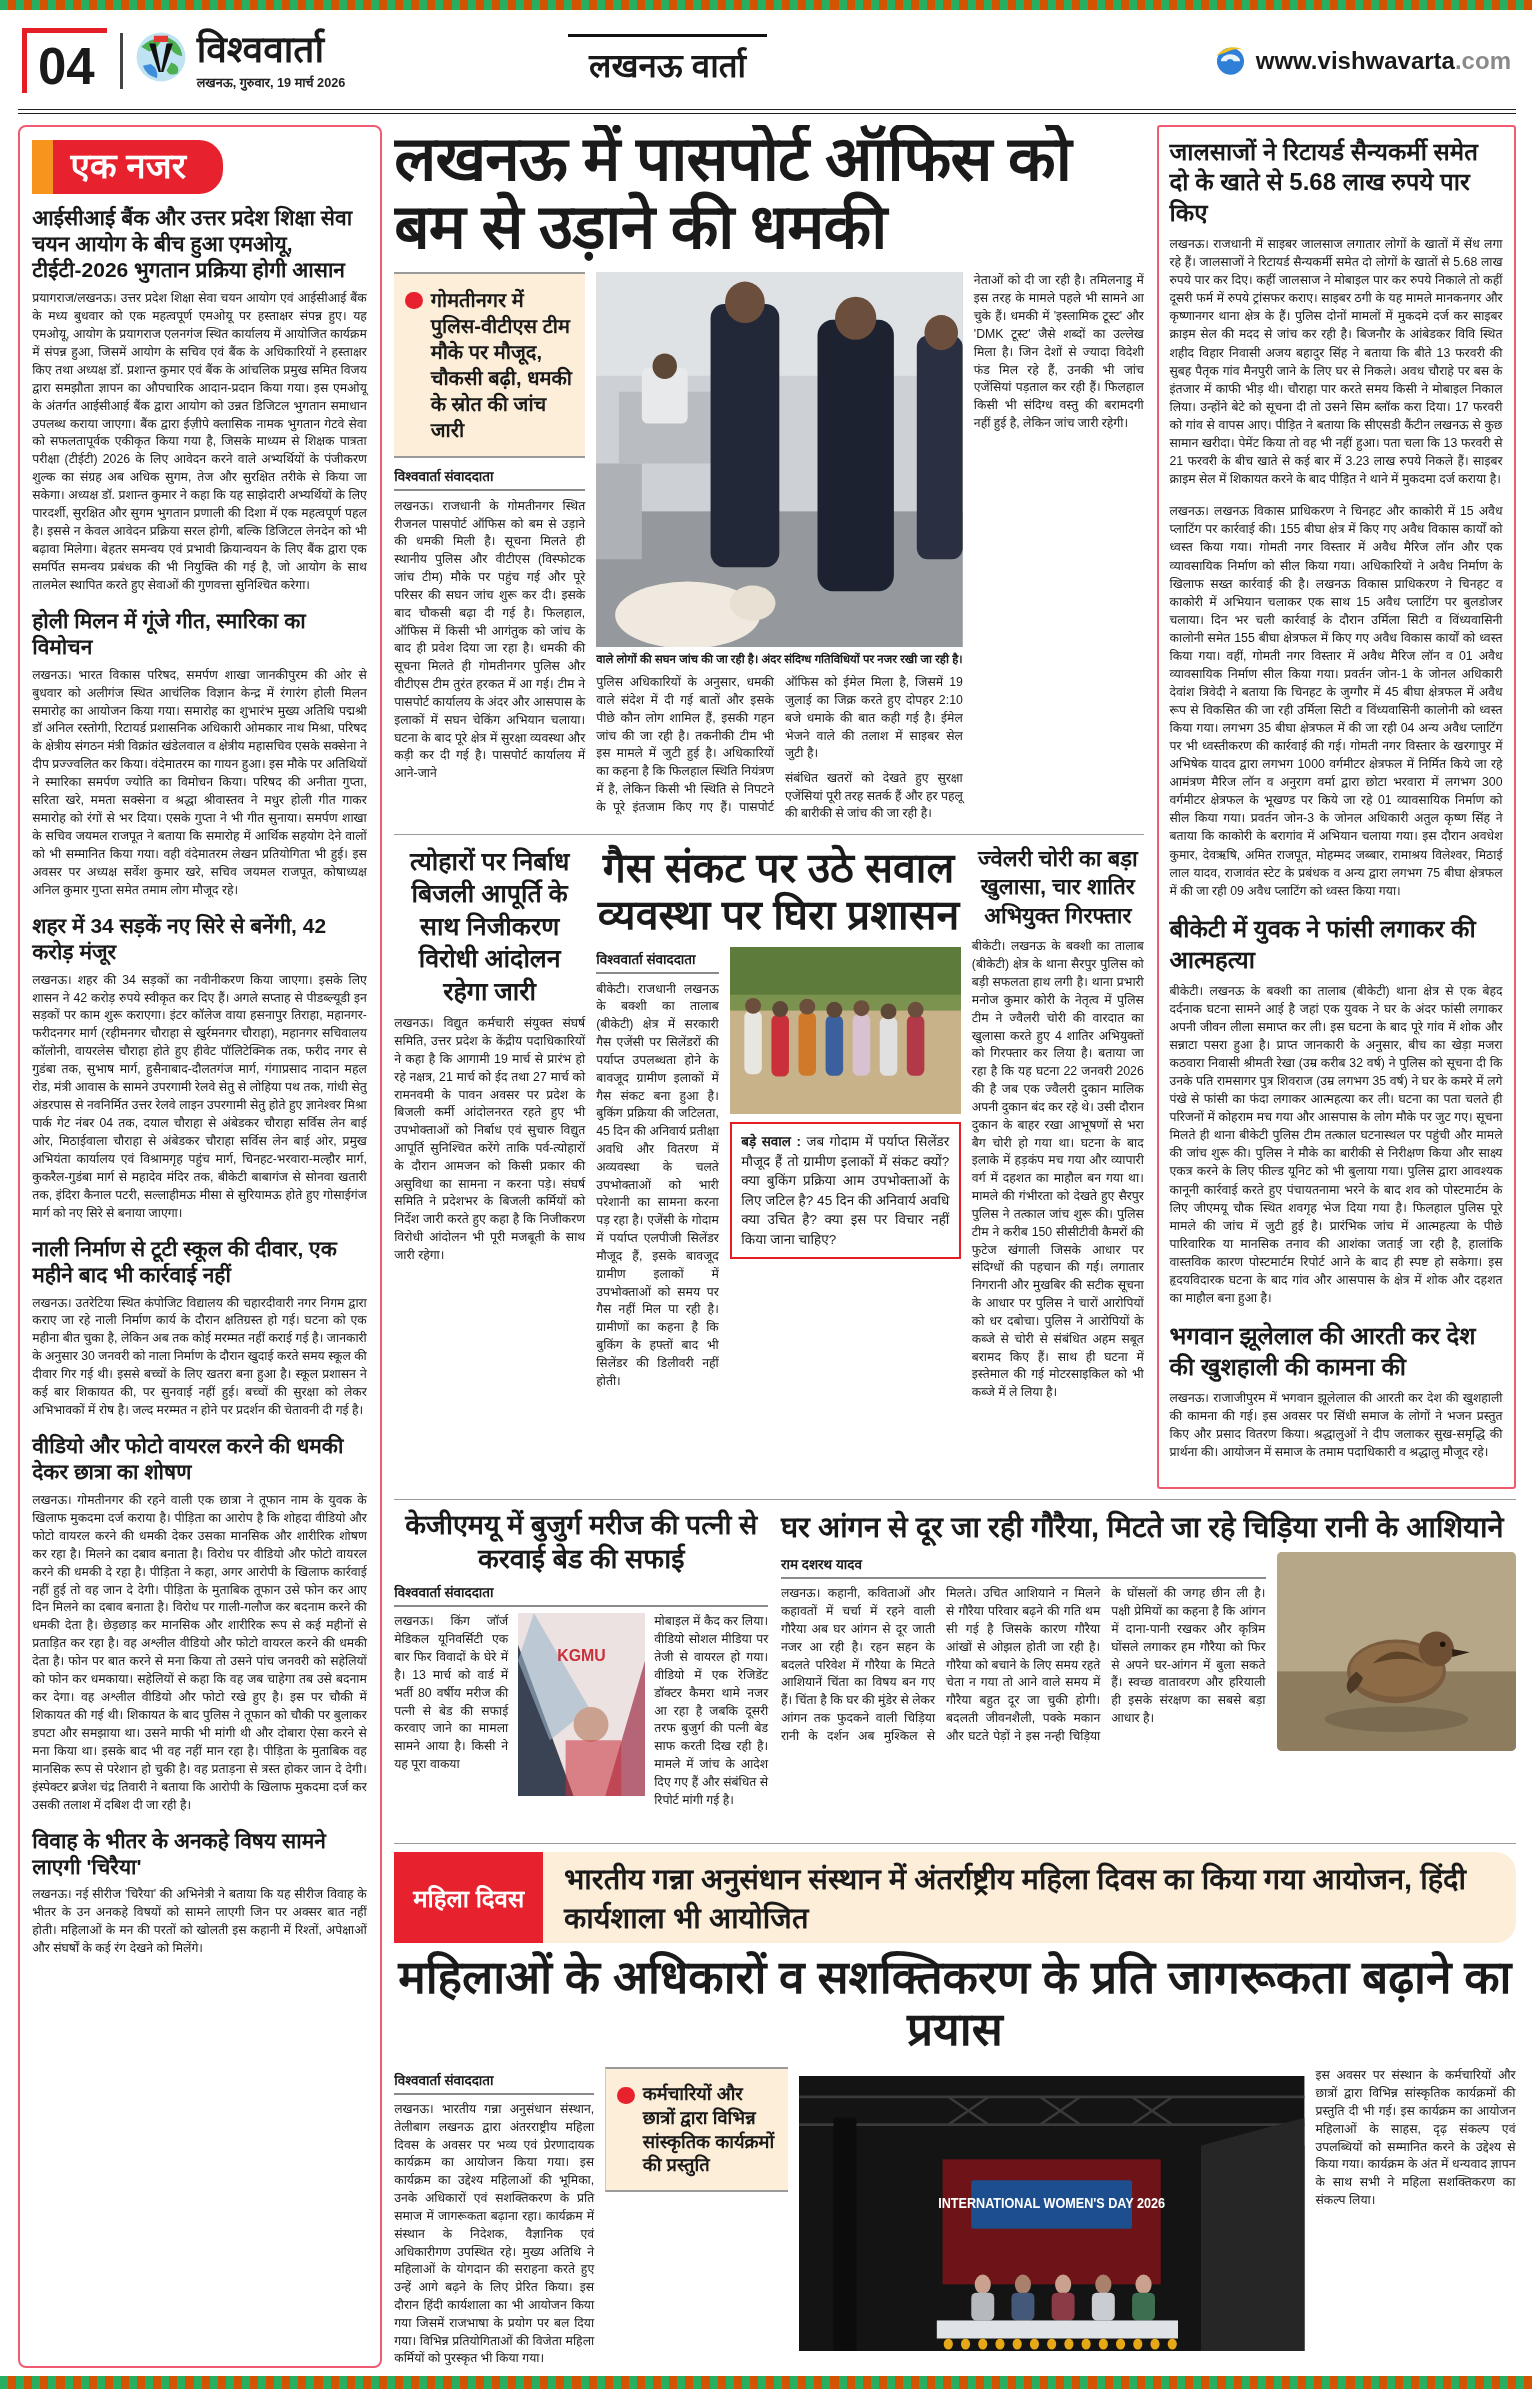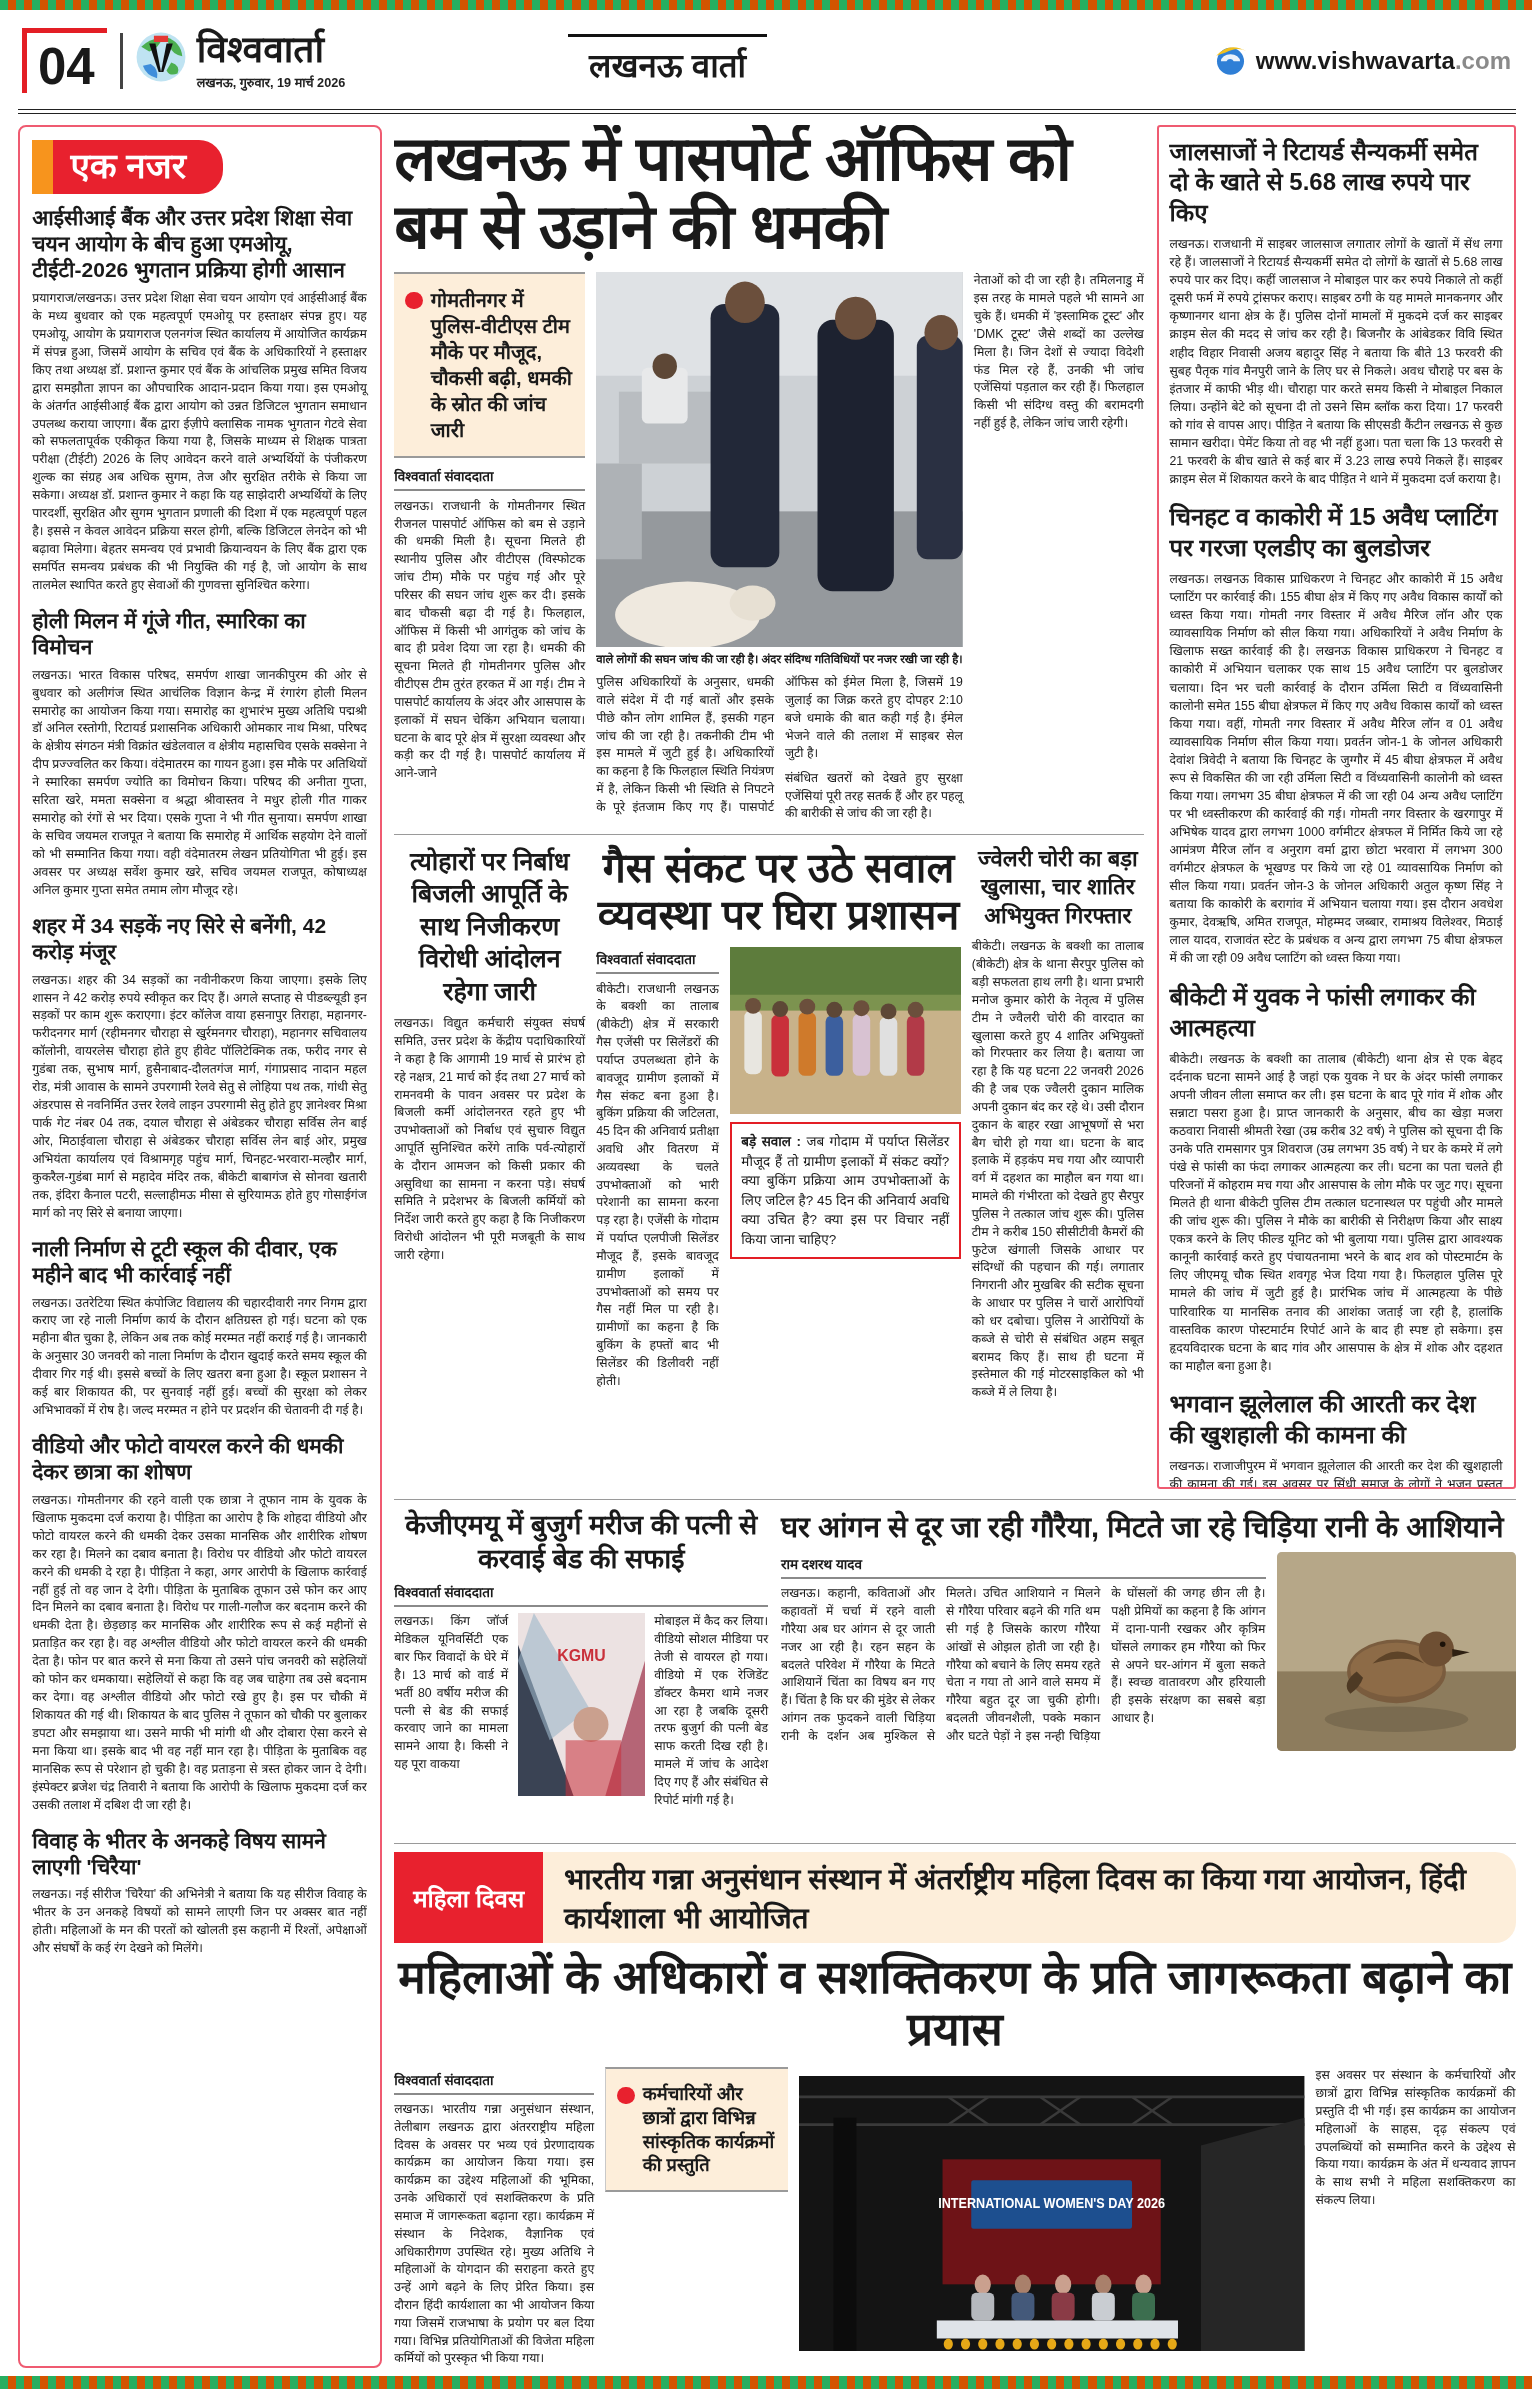--- a/index.html
+++ b/index.html
@@ -466,21 +466,20 @@
             </div>
           </div>
         </div>
 
         <aside class="rail">
           <div class="rail-story">
             <h3>जालसाजों ने रिटायर्ड सैन्यकर्मी समेत दो के खाते से 5.68 लाख रुपये पार किए</h3>
             <p>लखनऊ। राजधानी में साइबर जालसाज लगातार लोगों के खातों में सेंध लगा रहे हैं। जालसाजों ने रिटायर्ड सैन्यकर्मी समेत दो लोगों के खातों से 5.68 लाख रुपये पार कर दिए। कहीं जालसाज ने मोबाइल पार कर रुपये निकाले तो कहीं दूसरी फर्म में रुपये ट्रांसफर कराए। साइबर ठगी के यह मामले मानकनगर और कृष्णानगर थाना क्षेत्र के हैं। पुलिस दोनों मामलों में मुकदमे दर्ज कर साइबर क्राइम सेल की मदद से जांच कर रही है। बिजनौर के आंबेडकर विवि स्थित शहीद विहार निवासी अजय बहादुर सिंह ने बताया कि बीते 13 फरवरी की सुबह पैतृक गांव मैनपुरी जाने के लिए घर से निकले। अवध चौराहे पर बस के इंतजार में काफी भीड़ थी। चौराहा पार करते समय किसी ने मोबाइल निकाल लिया। उन्होंने बेटे को सूचना दी तो उसने सिम ब्लॉक करा दिया। 17 फरवरी को गांव से वापस आए। पीड़ित ने बताया कि सीएसडी कैंटीन लखनऊ से कुछ सामान खरीदा। पेमेंट किया तो वह भी नहीं हुआ। पता चला कि 13 फरवरी से 21 फरवरी के बीच खाते से कई बार में 3.23 लाख रुपये निकले हैं। साइबर क्राइम सेल में शिकायत करने के बाद पीड़ित ने थाने में मुकदमा दर्ज कराया है।</p>
           </div>
           <div class="rail-story">
-            <h3>चिनहट व काकोरी में 15 अवैध प्लाटिंग पर गरजा एलडीए का बुलडोजर</h3>
             <p>लखनऊ। लखनऊ विकास प्राधिकरण ने चिनहट और काकोरी में 15 अवैध प्लाटिंग पर कार्रवाई की। 155 बीघा क्षेत्र में किए गए अवैध विकास कार्यों को ध्वस्त किया गया। गोमती नगर विस्तार में अवैध मैरिज लॉन और एक व्यावसायिक निर्माण को सील किया गया। अधिकारियों ने अवैध निर्माण के खिलाफ सख्त कार्रवाई की है। लखनऊ विकास प्राधिकरण ने चिनहट व काकोरी में अभियान चलाकर एक साथ 15 अवैध प्लाटिंग पर बुलडोजर चलाया। दिन भर चली कार्रवाई के दौरान उर्मिला सिटी व विंध्यवासिनी कालोनी समेत 155 बीघा क्षेत्रफल में किए गए अवैध विकास कार्यों को ध्वस्त किया गया। वहीं, गोमती नगर विस्तार में अवैध मैरिज लॉन व 01 अवैध व्यावसायिक निर्माण सील किया गया। प्रवर्तन जोन-1 के जोनल अधिकारी देवांश त्रिवेदी ने बताया कि चिनहट के जुग्गौर में 45 बीघा क्षेत्रफल में अवैध रूप से विकसित की जा रही उर्मिला सिटी व विंध्यवासिनी कालोनी को ध्वस्त किया गया। लगभग 35 बीघा क्षेत्रफल में की जा रही 04 अन्य अवैध प्लाटिंग पर भी ध्वस्तीकरण की कार्रवाई की गई। गोमती नगर विस्तार के खरगापुर में अभिषेक यादव द्वारा लगभग 1000 वर्गमीटर क्षेत्रफल में निर्मित किये जा रहे आमंत्रण मैरिज लॉन व अनुराग वर्मा द्वारा छोटा भरवारा में लगभग 300 वर्गमीटर क्षेत्रफल के भूखण्ड पर किये जा रहे 01 व्यावसायिक निर्माण को सील किया गया। प्रवर्तन जोन-3 के जोनल अधिकारी अतुल कृष्ण सिंह ने बताया कि काकोरी के बरागांव में अभियान चलाया गया। इस दौरान अवधेश कुमार, देवऋषि, अमित राजपूत, मोहम्मद जब्बार, रामाश्रय विलेश्वर, मिठाई लाल यादव, राजावंत स्टेट के प्रबंधक व अन्य द्वारा लगभग 75 बीघा क्षेत्रफल में की जा रही 09 अवैध प्लाटिंग को ध्वस्त किया गया।</p>
           </div>
           <div class="rail-story">
             <h3>बीकेटी में युवक ने फांसी लगाकर की आत्महत्या</h3>
             <p>बीकेटी। लखनऊ के बक्शी का तालाब (बीकेटी) थाना क्षेत्र से एक बेहद दर्दनाक घटना सामने आई है जहां एक युवक ने घर के अंदर फांसी लगाकर अपनी जीवन लीला समाप्त कर ली। इस घटना के बाद पूरे गांव में शोक और सन्नाटा पसरा हुआ है। प्राप्त जानकारी के अनुसार, बीच का खेड़ा मजरा कठवारा निवासी श्रीमती रेखा (उम्र करीब 32 वर्ष) ने पुलिस को सूचना दी कि उनके पति रामसागर पुत्र शिवराज (उम्र लगभग 35 वर्ष) ने घर के कमरे में लगे पंखे से फांसी का फंदा लगाकर आत्महत्या कर ली। घटना का पता चलते ही परिजनों में कोहराम मच गया और आसपास के लोग मौके पर जुट गए। सूचना मिलते ही थाना बीकेटी पुलिस टीम तत्काल घटनास्थल पर पहुंची और मामले की जांच शुरू की। पुलिस ने मौके का बारीकी से निरीक्षण किया और साक्ष्य एकत्र करने के लिए फील्ड यूनिट को भी बुलाया गया। पुलिस द्वारा आवश्यक कानूनी कार्रवाई करते हुए पंचायतनामा भरने के बाद शव को पोस्टमार्टम के लिए जीएमयू चौक स्थित शवगृह भेज दिया गया है। फिलहाल पुलिस पूरे मामले की जांच में जुटी हुई है। प्रारंभिक जांच में आत्महत्या के पीछे पारिवारिक या मानसिक तनाव की आशंका जताई जा रही है, हालांकि वास्तविक कारण पोस्टमार्टम रिपोर्ट आने के बाद ही स्पष्ट हो सकेगा। इस हृदयविदारक घटना के बाद गांव और आसपास के क्षेत्र में शोक और दहशत का माहौल बना हुआ है।</p>
           </div>
           <div class="rail-story">
             <h3>भगवान झूलेलाल की आरती कर देश की खुशहाली की कामना की</h3>
             <p>लखनऊ। राजाजीपुरम में भगवान झूलेलाल की आरती कर देश की खुशहाली की कामना की गई। इस अवसर पर सिंधी समाज के लोगों ने भजन प्रस्तुत किए और प्रसाद वितरण किया। श्रद्धालुओं ने दीप जलाकर सुख-समृद्धि की प्रार्थना की। आयोजन में समाज के तमाम पदाधिकारी व श्रद्धालु मौजूद रहे।</p>
           </div>

